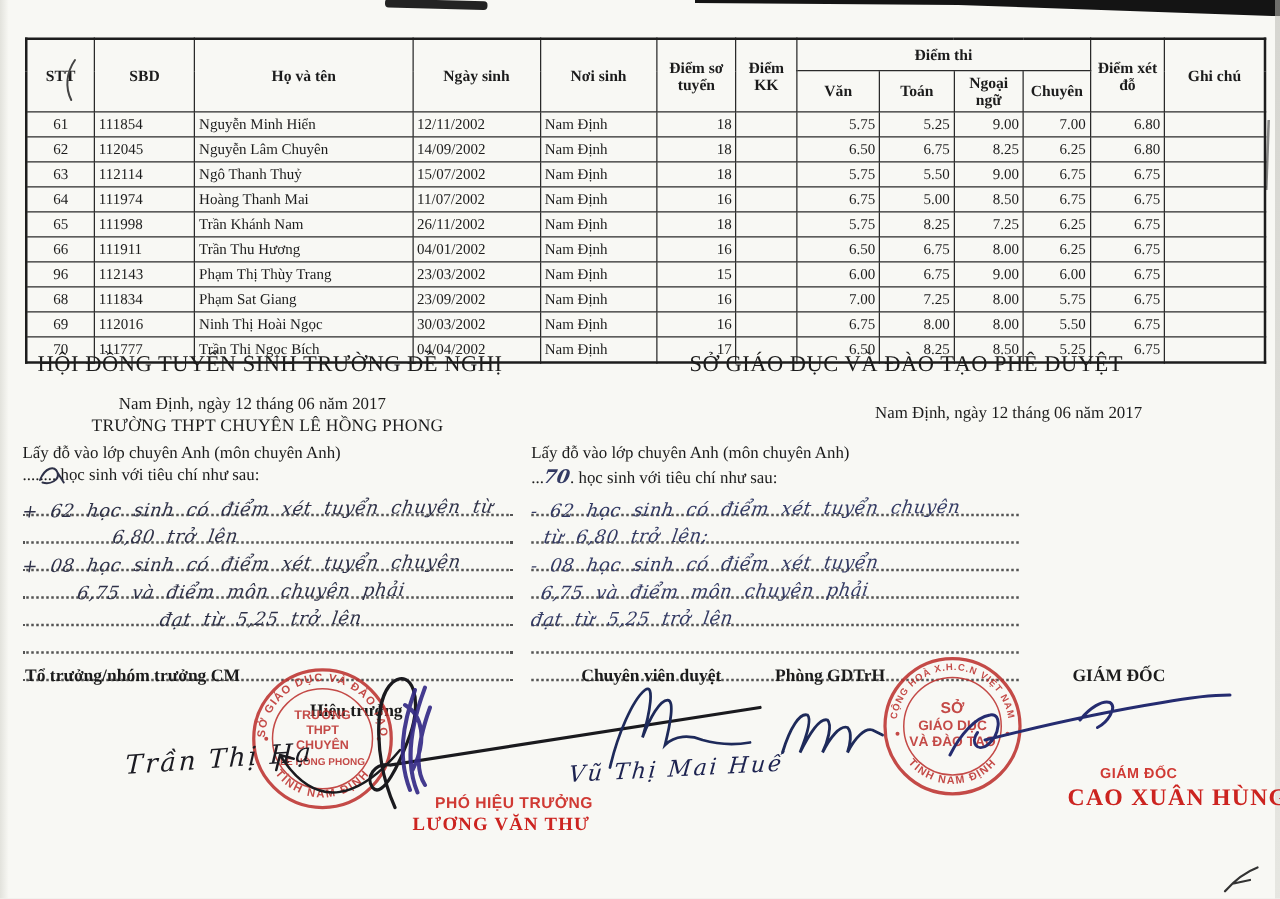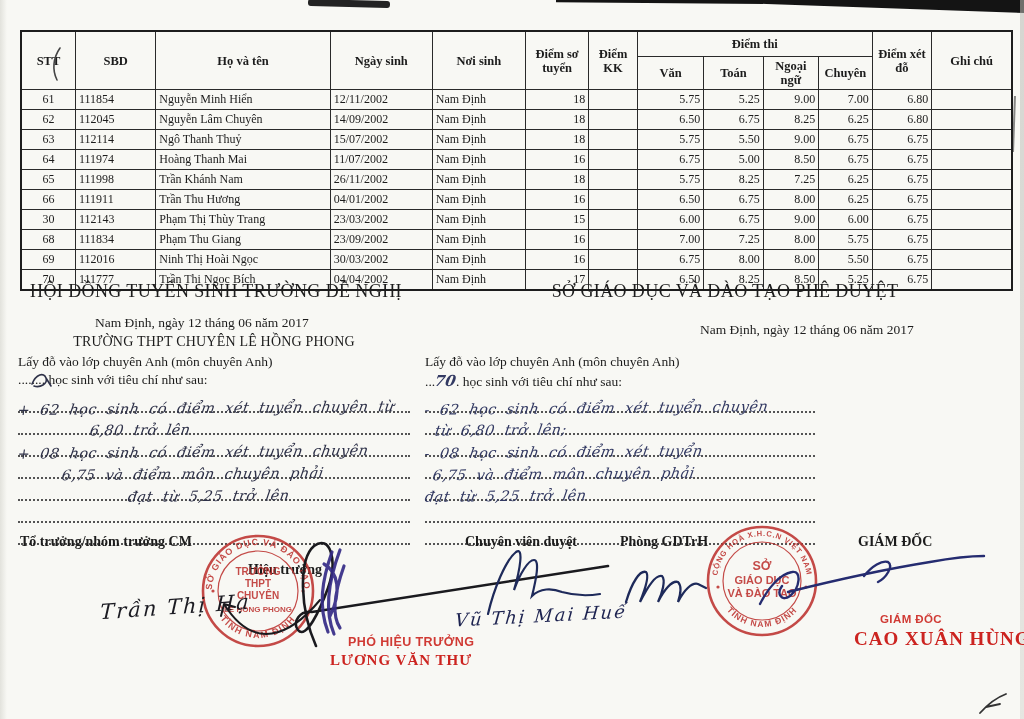--- a/index.html
+++ b/index.html
@@ -194,38 +194,38 @@
     <td class="r">16</td>
     <td class="r"></td>
     <td class="r">6.50</td>
     <td class="r">6.75</td>
     <td class="r">8.00</td>
     <td class="r">6.25</td>
     <td class="r">6.75</td>
     <td class="l"></td>
   </tr>
         <tr>
-    <td class="c">30</td>
+    <td class="c">96</td>
     <td class="l">112143</td>
     <td class="l">Phạm Thị Thùy Trang</td>
     <td class="l">23/03/2002</td>
     <td class="l">Nam Định</td>
     <td class="r">15</td>
     <td class="r"></td>
     <td class="r">6.00</td>
     <td class="r">6.75</td>
     <td class="r">9.00</td>
     <td class="r">6.00</td>
     <td class="r">6.75</td>
     <td class="l"></td>
   </tr>
         <tr>
     <td class="c">68</td>
     <td class="l">111834</td>
-    <td class="l">Phạm Thu Giang</td>
+    <td class="l">Phạm Sat Giang</td>
     <td class="l">23/09/2002</td>
     <td class="l">Nam Định</td>
     <td class="r">16</td>
     <td class="r"></td>
     <td class="r">7.00</td>
     <td class="r">7.25</td>
     <td class="r">8.00</td>
     <td class="r">5.75</td>
     <td class="r">6.75</td>
     <td class="l"></td>

